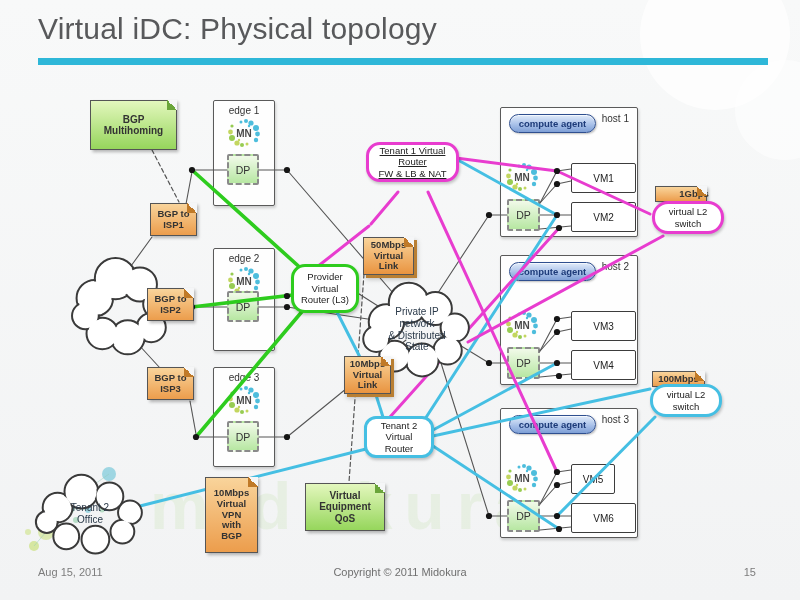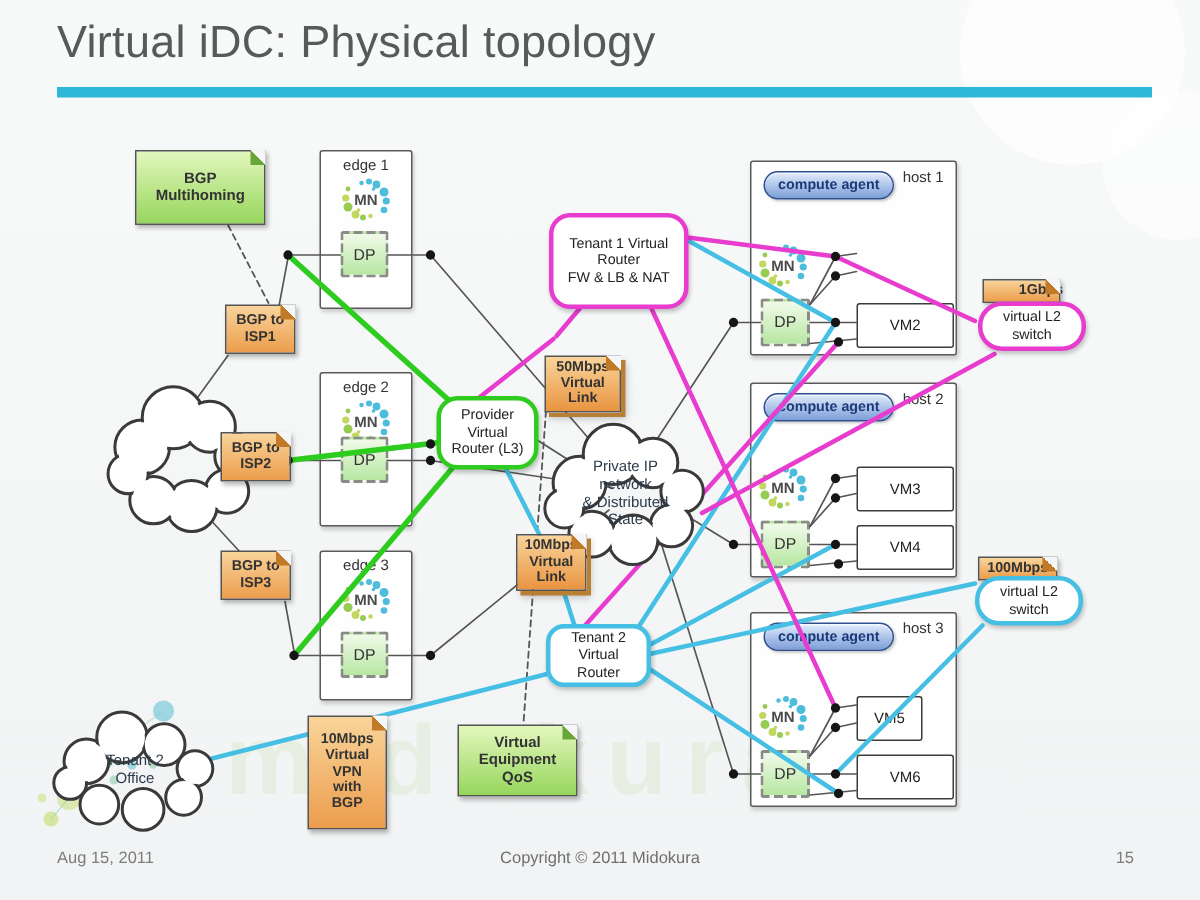--- a/index.html
+++ b/index.html
@@ -176,20 +176,21 @@
         <circle cx="-7" cy="10" r="2.6" fill="#bcd24e" opacity="0.9"></circle>
         <circle cx="-12" cy="5" r="3" fill="#8cc63f" opacity="0.9"></circle>
         <circle cx="-13.5" cy="-1" r="2.4" fill="#bcd24e" opacity="0.9"></circle>
         <circle cx="-2" cy="12" r="2" fill="#8cc63f" opacity="0.9"></circle>
         <circle cx="3" cy="11" r="1.5" fill="#bcd24e" opacity="0.9"></circle>
         <circle cx="-12" cy="-7" r="1.6" fill="#8cc63f" opacity="0.9"></circle>
         <circle cx="-5" cy="7" r="1.2" fill="#bcd24e" opacity="0.9"></circle>
         <text x="0" y="3.5" text-anchor="middle" font-size="10" font-weight="bold" fill="#4a4a4a" font-family="&quot;Liberation Sans&quot;,sans-serif">MN</text>
       </svg>
       <div class="abs dp" style="left: 507px; top: 199px; width: 33px; height: 32px;">DP</div>
+      <div class="abs vm" style="left: 571px; top: 163px; width: 65px; height: 30px;">VM1</div>
       <div class="abs vm" style="left: 571px; top: 202px; width: 65px; height: 30px;">VM2</div>
       <div class="abs machine" style="left: 500px; top: 255px; width: 138px; height: 130px;">
         <div class="machine-label host-title">host 2</div>
       </div>
       <div class="abs pill" style="left: 509px; top: 262px; width: 87px; height: 19px;">compute agent</div>
       <svg width="36" height="32" viewBox="-18 -16 36 32" style="position: absolute; left: 504px; top: 309px;">
         <circle cx="7" cy="-10" r="2.6" fill="#3ab6d8" opacity="0.9"></circle>
         <circle cx="12" cy="-5" r="3" fill="#3ab6d8" opacity="0.9"></circle>
         <circle cx="13.5" cy="1" r="2.4" fill="#3ab6d8" opacity="0.9"></circle>
         <circle cx="2" cy="-12" r="2" fill="#3ab6d8" opacity="0.9"></circle>
@@ -409,21 +410,21 @@
 Virtual
 VPN
 with
 BGP<i class="fold"></i></div>
       <div class="abs note green" style="left: 305px; top: 483px; width: 80px; height: 48px;">Virtual
 Equipment
 QoS<i class="fold"></i></div>
       <div class="abs router" style="left: 291px; top: 264px; width: 68px; height: 49px; border: 3.5px solid rgb(46, 204, 30); border-radius: 14px;">Provider
 Virtual
 Router (L3)</div>
-      <div class="abs router" style="left: 366px; top: 142px; width: 93px; height: 64px; border: 3.5px solid rgb(232, 60, 207); border-radius: 14px;">Tenant 1 Virtual
+      <div class="abs router" style="left: 366px; top: 142px; width: 93px; height: 40px; border: 3.5px solid rgb(232, 60, 207); border-radius: 14px; text-decoration: underline;">Tenant 1 Virtual
 Router
 FW &amp; LB &amp; NAT</div>
       <div class="abs router" style="left: 364px; top: 416px; width: 70px; height: 42px; border: 3.5px solid rgb(69, 191, 227); border-radius: 12px;">Tenant 2
 Virtual
 Router</div>
       <div class="abs router" style="left: 652px; top: 201px; width: 72px; height: 33px; border: 3.5px solid rgb(232, 60, 207); border-radius: 16px;">virtual L2
 switch</div>
       <div class="abs router" style="left: 650px; top: 384px; width: 72px; height: 33px; border: 3.5px solid rgb(69, 191, 227); border-radius: 16px;">virtual L2
 switch</div>
     </div>

